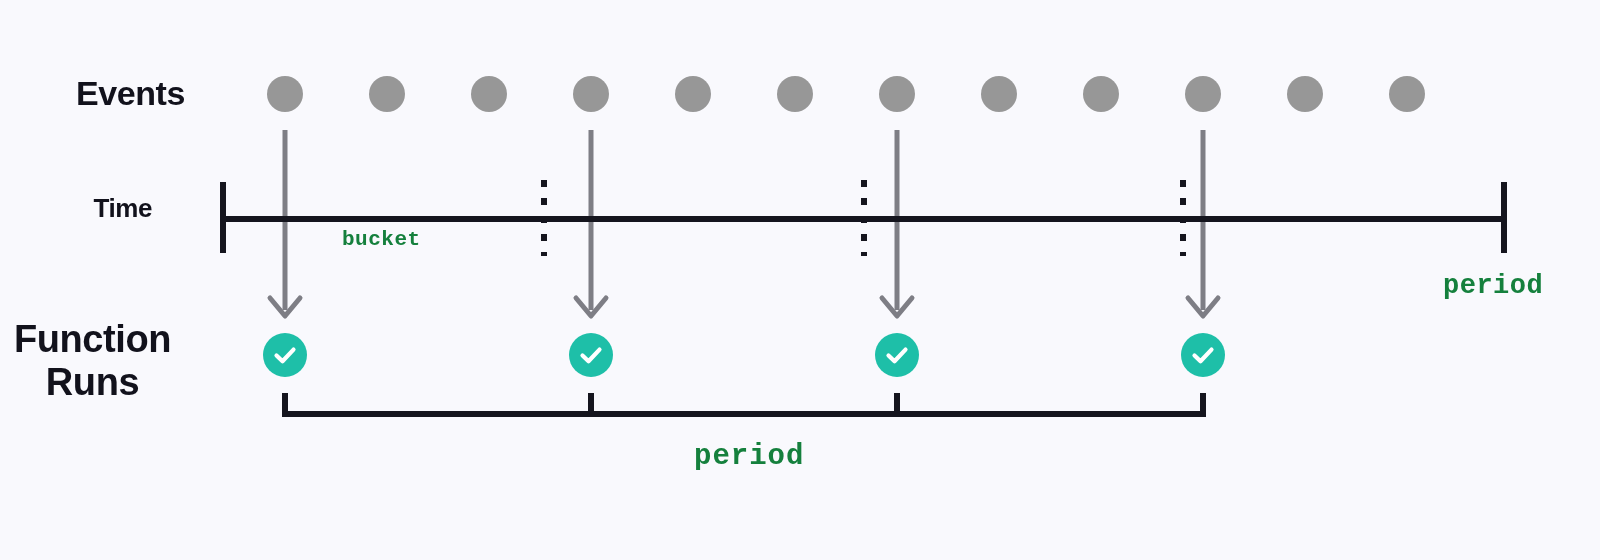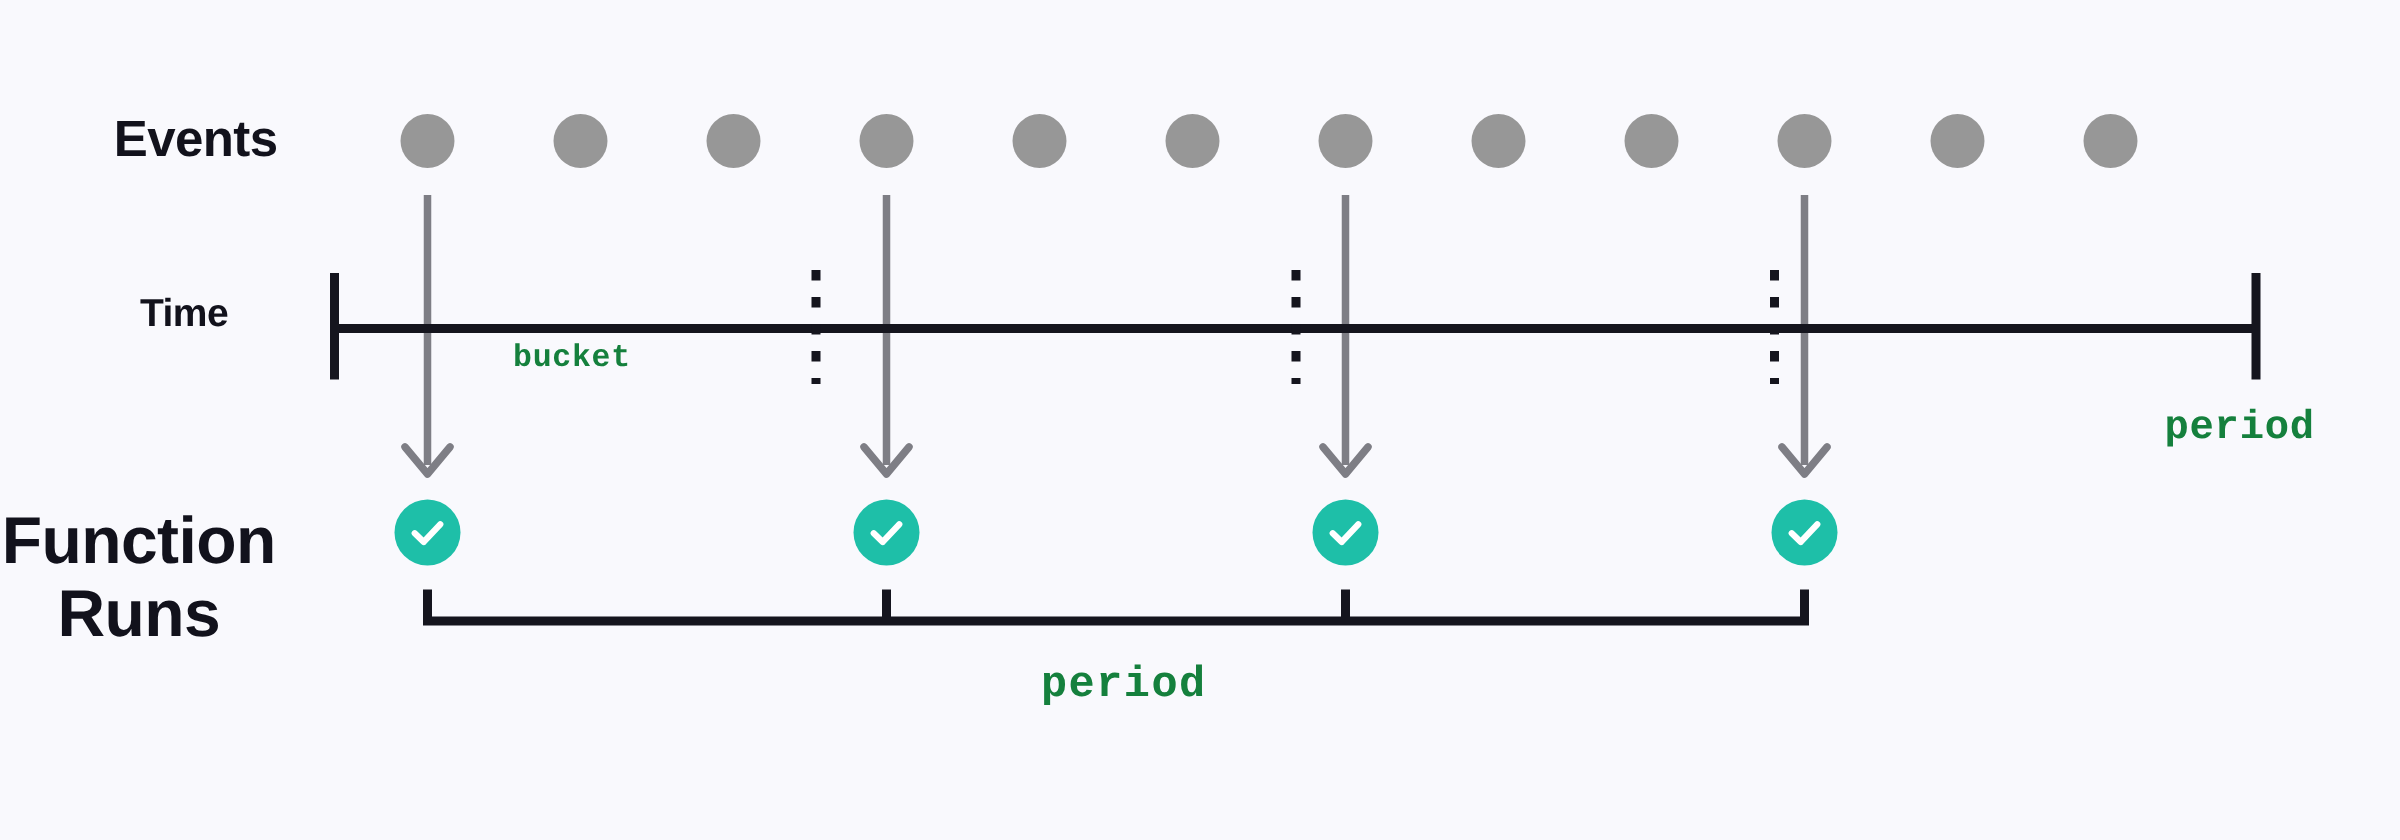--- a/index.html
+++ b/index.html
@@ -36,23 +36,23 @@
     font-size: 34px;
   }
   #label-time {
     left: 0px;
     top: 194px;
     width: 152px;
     font-size: 26px;
   }
   #label-function-runs {
     left: 0px;
-    top: 336px;
+    top: 318px;
     width: 185px;
-    font-size: 44px;
+    font-size: 38px;
     text-align: center;
   }
   .event-dot {
     position: absolute;
     width: 36px;
     height: 36px;
     border-radius: 50%;
     background: #979797;
     top: 76px;
     margin-left: -18px;

